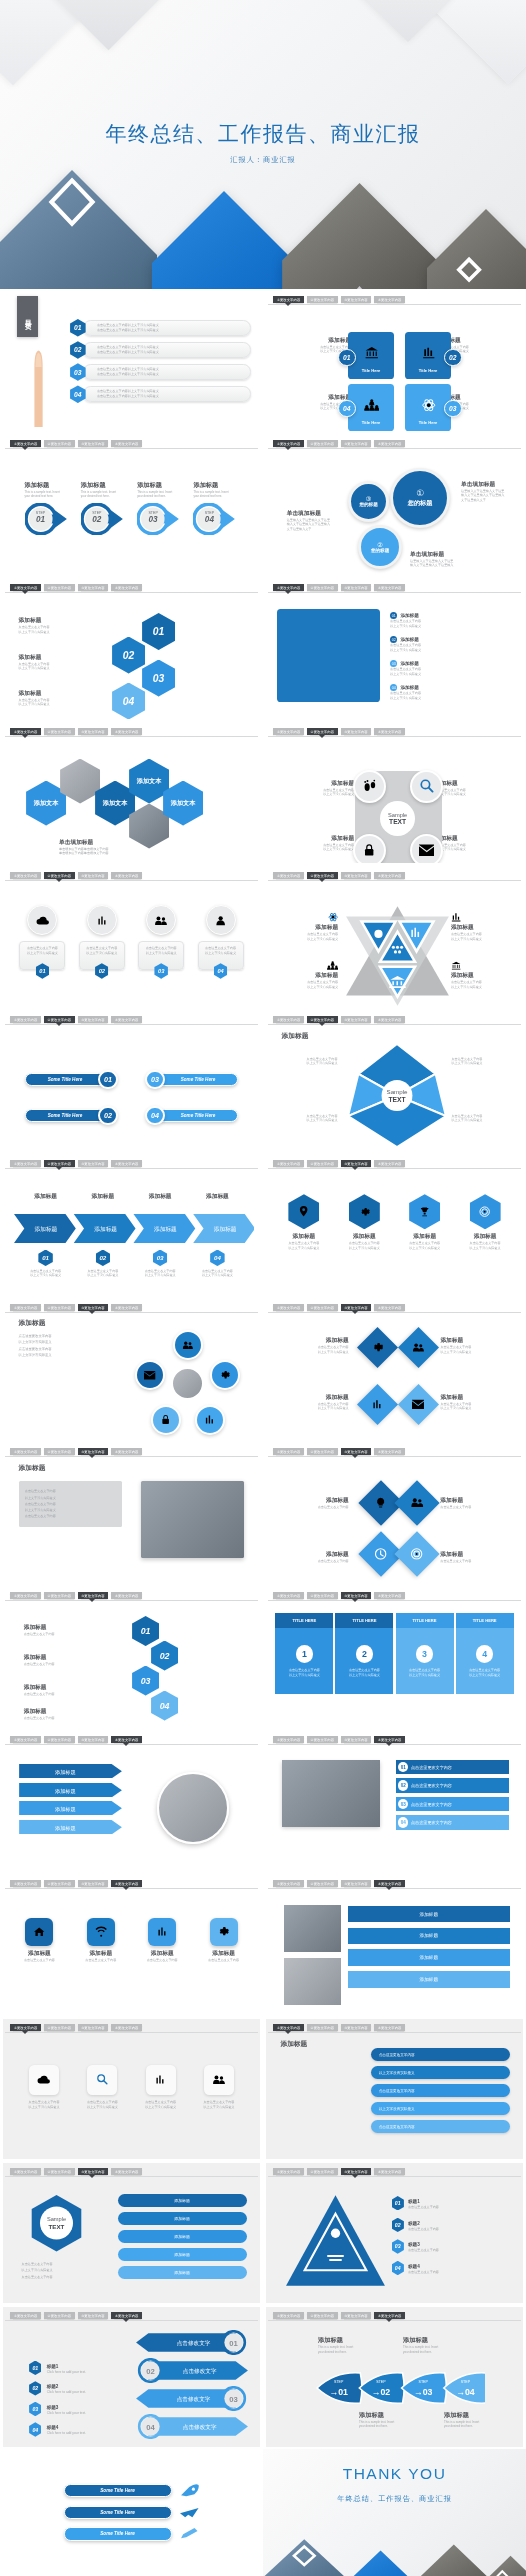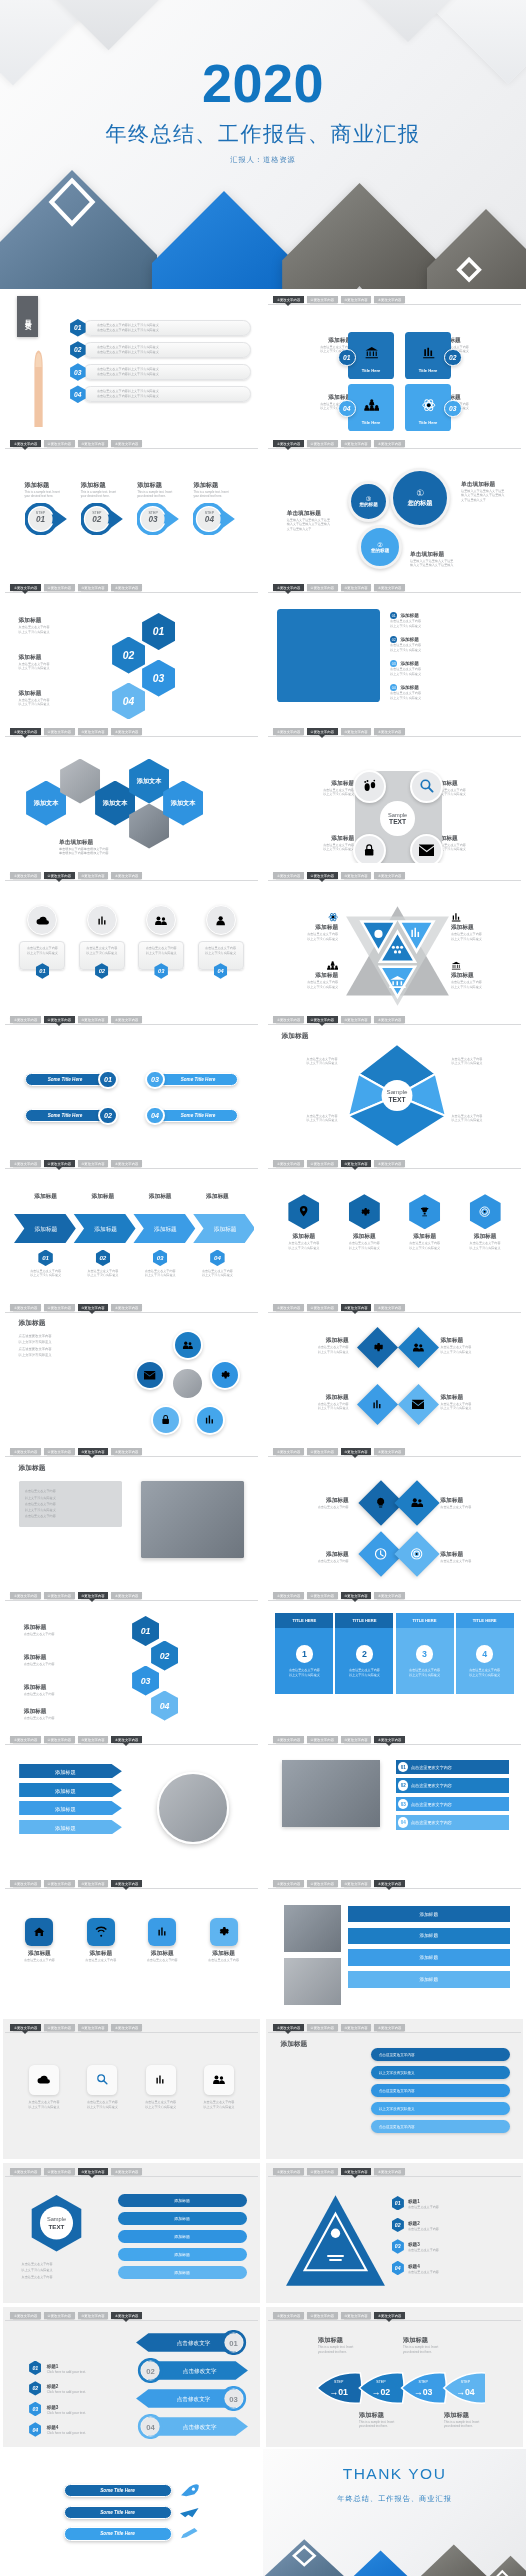--- a/index.html
+++ b/index.html
@@ -92,23 +92,22 @@
 <div class="page">
 
   <div class="cover">
     <div class="bgdiag">
       <i style="width:118px;height:118px;left:-46px;top:-57px;"></i>
       <i style="width:93px;height:93px;left:62px;top:-62px;background:linear-gradient(135deg,#f7f8f9,#dfe1e4);"></i>
       <i style="width:108px;height:108px;right:-36px;top:-46px;"></i>
       <i style="width:82px;height:82px;right:77px;top:-57px;background:linear-gradient(135deg,#f7f8f9,#e2e4e7);"></i>
     </div>
 
-    <div class="cv-title">2020</div>
     <div class="cv-sub">年终总结、工作报告、商业汇报</div>
-    <div class="cv-pres">汇报人：道格资源</div>
+    <div class="cv-pres">汇报人：商业汇报</div>
 
     <div class="dia-row">
       <div class="dia" style="left:-13px;bottom:0;">
         <svg width="170" height="129" viewBox="0 0 330 250">
           <defs>
               <linearGradient id="g1" x1="0" y1="0" x2="1" y2="1">
             <stop offset="0" stop-color="#7c98b5"></stop>
                 <stop offset="1" stop-color="#46657f"></stop>
               </linearGradient>
             </defs>

